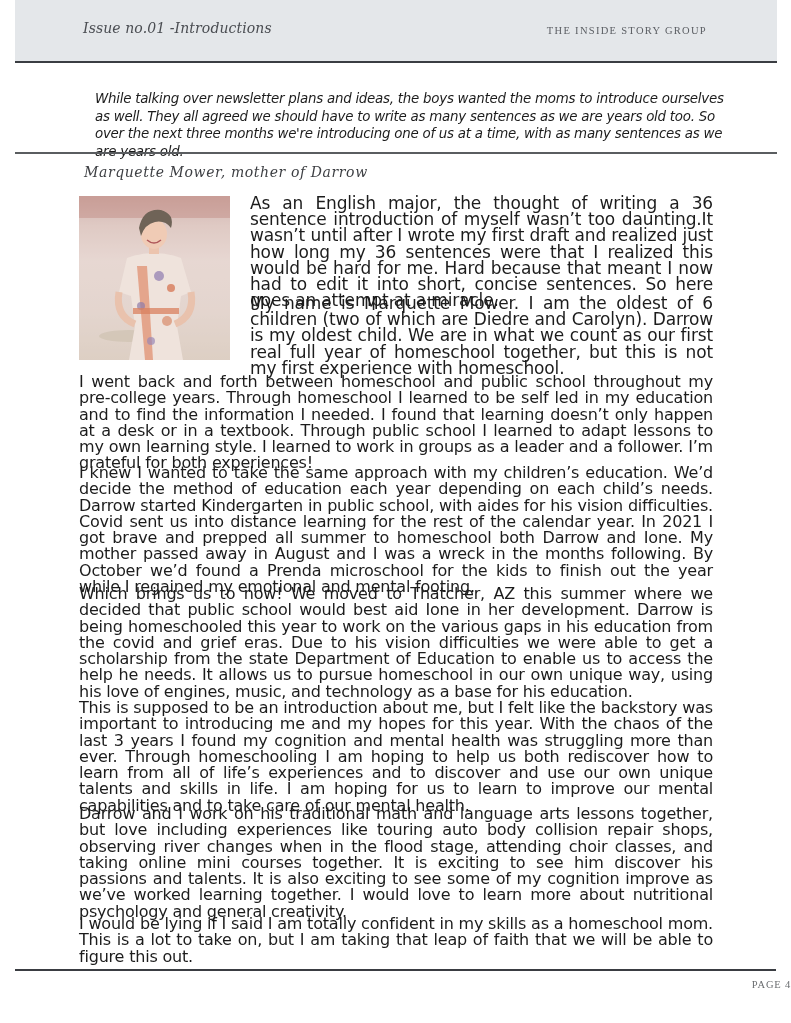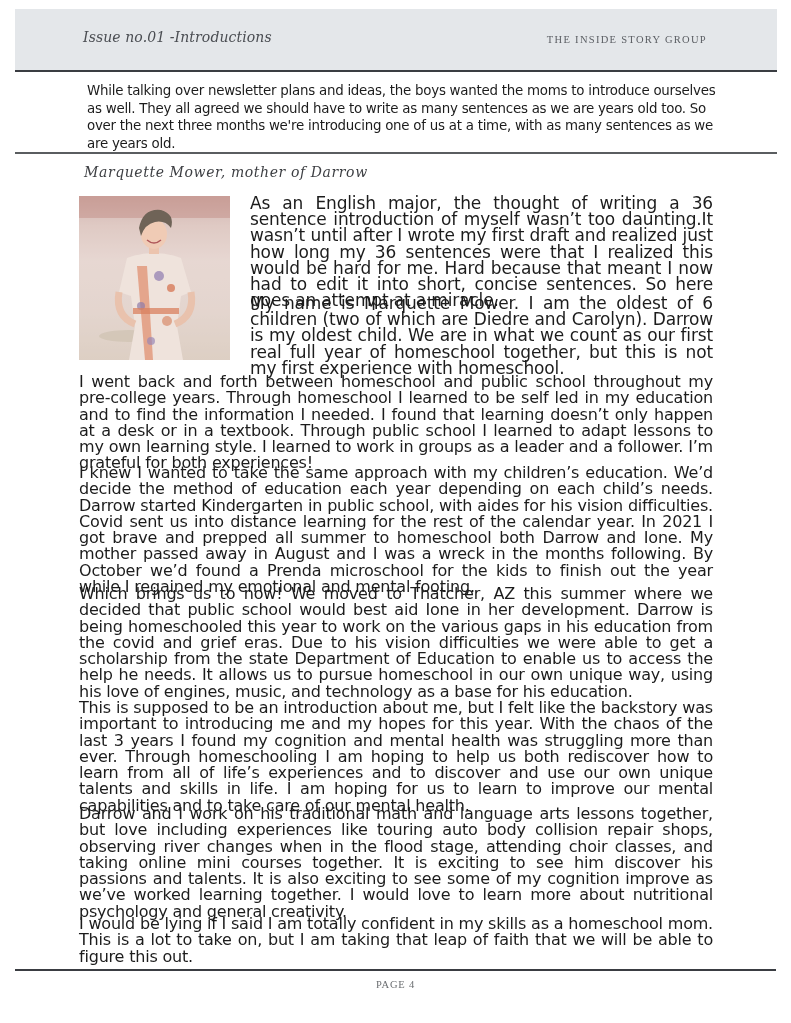--- a/index.html
+++ b/index.html
@@ -1,46 +1,46 @@
 <!DOCTYPE html>
 <html><head>
 <meta charset="utf-8">
 <style>
   html, body { margin: 0; padding: 0; background: #ffffff; }
   body { width: 791px; height: 1023px; position: relative; overflow: hidden; font-family: "DejaVu Sans", sans-serif; color: #1c1c1c; }
-  .header { position: absolute; left: 15px; top: 9px; width: 762px; height: 61px; background: #e4e7ea; border-bottom: 2px solid #3a3d42; }
+  .header { position: absolute; left: 15px; top: 0; width: 762px; height: 61px; background: #e4e7ea; border-bottom: 2px solid #3a3d42; }
   .issue { position: absolute; left: 68px; top: 20px; font-family: "DejaVu Serif", serif; font-style: italic; font-size: 14px; color: #4a4d52; letter-spacing: 0.1px; }
   .group { position: absolute; right: 70px; top: 25px; font-family: "Liberation Serif", serif; font-size: 10.5px; letter-spacing: 1.3px; color: #5b5e63; text-align: center; }
   .intro { position: absolute; left: 79px; top: 74px; width: 634px; font-size: 13.4px; line-height: 17.5px; color: #1c1c1c; letter-spacing: -0.25px; }
   .rule1 { position: absolute; left: 15px; top: 152px; width: 762px; height: 0; border-top: 2px solid #5a5d60; }
   .heading { position: absolute; left: 84px; top: 164px; font-family: "DejaVu Serif", serif; font-style: italic; font-size: 14px; letter-spacing: 0.6px; color: #3d3f43; }
   .photo { position: absolute; left: 79px; top: 196px; width: 151px; height: 164px; overflow: hidden; background: linear-gradient(180deg, #c9a19b 0%, #dcc3bd 18%, #e8d8d3 40%, #e3d5cd 70%, #d9cbbd 100%); }
   .photo svg { display: block; }
   .side { position: absolute; left: 250px; width: 463px; font-size: 17px; line-height: 16.2px; text-align: justify; letter-spacing: -0.15px; }
   .p1 { top: 195px; }
   .p2 { top: 295px; }
   .body-p { position: absolute; left: 79px; width: 634px; font-size: 16px; line-height: 16.3px; text-align: justify; letter-spacing: -0.2px; }
   .b1 { top: 374px; }
   .b2 { top: 465px; }
   .b3 { top: 586px; }
   .b4 { top: 700px; }
   .b5 { top: 806px; }
   .b6 { top: 916px; }
   .rule2 { position: absolute; left: 15px; top: 969px; width: 761px; height: 0; border-top: 2px solid #3a3d42; }
-  .page { position: absolute; left: 0; width: 791px; top: 979px; text-align: center; font-family: "Liberation Serif", serif; font-size: 10.5px; letter-spacing: 0.8px; color: #6a6d70; }
+  .page { position: absolute; left: 0; width: 791px; top: 979px; text-align: right; font-family: "Liberation Serif", serif; font-size: 10.5px; letter-spacing: 0.8px; color: #6a6d70; }
 </style>
 </head>
 <body>
 
 <div class="header">
   <span class="issue">Issue no.01 -Introductions</span>
   <span class="group">THE INSIDE STORY GROUP</span>
 </div>
 
-<p class="intro" style="margin:8px;">While talking over newsletter plans and ideas, the boys wanted the moms to introduce ourselves as well. They all agreed we should have to write as many sentences as we are years old too. So over the next three months we're introducing one of us at a time, with as many sentences as we are years old.</p>
+<p class="intro" style="margin:16px;font-style:italic;">While talking over newsletter plans and ideas, the boys wanted the moms to introduce ourselves as well. They all agreed we should have to write as many sentences as we are years old too. So over the next three months we're introducing one of us at a time, with as many sentences as we are years old.</p>
 
 <div class="rule1"></div>
 
 <h2 class="heading" style="margin:0;font-weight:normal;">Marquette Mower, mother of Darrow</h2>
 
 <div class="photo" title="Portrait of Marquette Mower in a floral dress standing in a desert landscape">
   <svg width="151" height="164" viewBox="0 0 151 164">
     <rect x="0" y="0" width="151" height="22" fill="#c89a93" opacity="0.55"></rect>
     <rect x="0" y="22" width="151" height="142" fill="#e6d6d0" opacity="0.35"></rect>
     <ellipse cx="50" cy="140" rx="30" ry="6" fill="#cbbfae" opacity="0.6"></ellipse>

